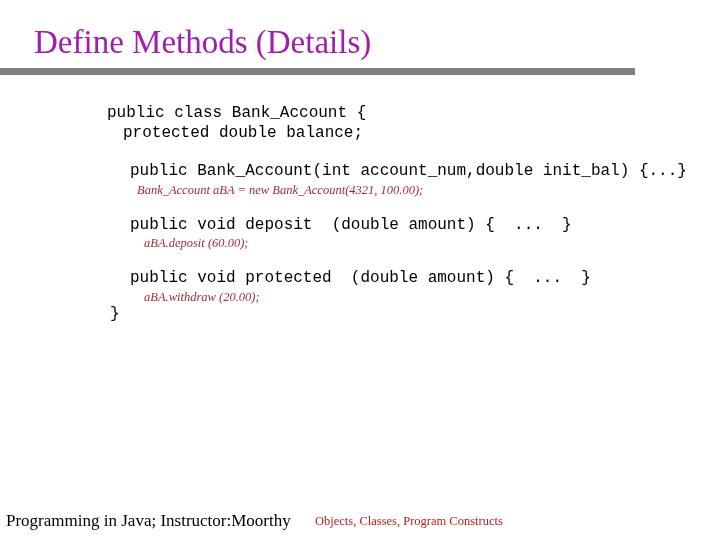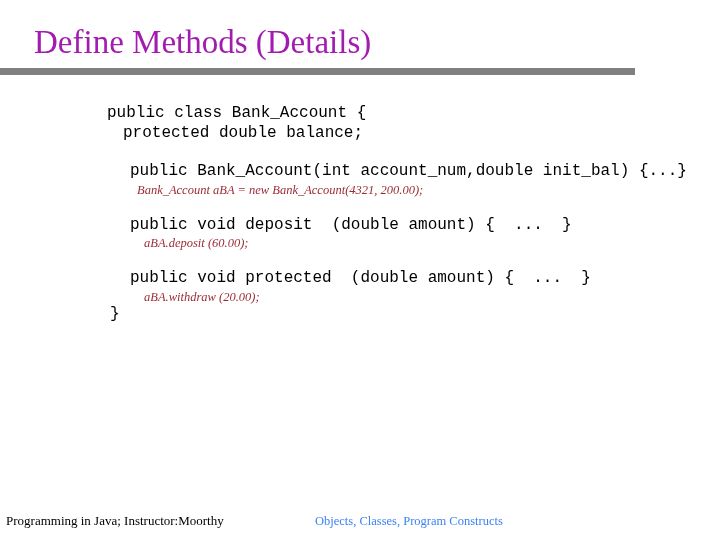--- a/index.html
+++ b/index.html
@@ -88,33 +88,33 @@
     left: 0;
     top: 512px;
     width: 720px;
     height: 24px;
   }
   .footer-left {
     position: absolute;
     left: 6px;
     top: 0px;
     font-family: "Liberation Serif", "DejaVu Serif", serif;
-    font-size: 13px;
+    font-size: 17px;
     line-height: 18px;
     color: #000000;
     white-space: nowrap;
   }
   .footer-center {
     position: absolute;
     left: 315px;
     top: 0px;
     font-family: "Liberation Serif", "DejaVu Serif", serif;
     font-size: 12.5px;
     line-height: 18px;
-    color: #3b82f6;
+    color: #b91c1c;
     white-space: nowrap;
   }
   .footer-page {
     position: absolute;
     left: 694px;
     top: 0px;
     font-family: "Liberation Serif", "DejaVu Serif", serif;
     font-size: 12.5px;
     line-height: 18px;
     color: #1d4ed8;
@@ -135,21 +135,21 @@
 
     <div class="code-line ind-0">public class Bank_Account {</div>
 
 
     <div class="code-line ind-1">protected double balance;</div>
 
     <div class="gap-1"></div>
 
     <div class="code-line ind-2">public Bank_Account(int account_num,double init_bal) {...}</div>
 
-    <div class="note-line note-ind-1">Bank_Account aBA = new Bank_Account(4321, 200.00);</div>
+    <div class="note-line note-ind-1">Bank_Account aBA = new Bank_Account(4321, 100.00);</div>
 
     <div class="gap-2"></div>
 
     <div class="code-line ind-2">public void deposit  (double amount) {  ...  }</div>
 
     <div class="note-line note-ind-2">aBA.deposit (60.00);</div>
 
     <div class="gap-3"></div>
 
     <div class="code-line ind-2">public void protected  (double amount) {  ...  }</div>

